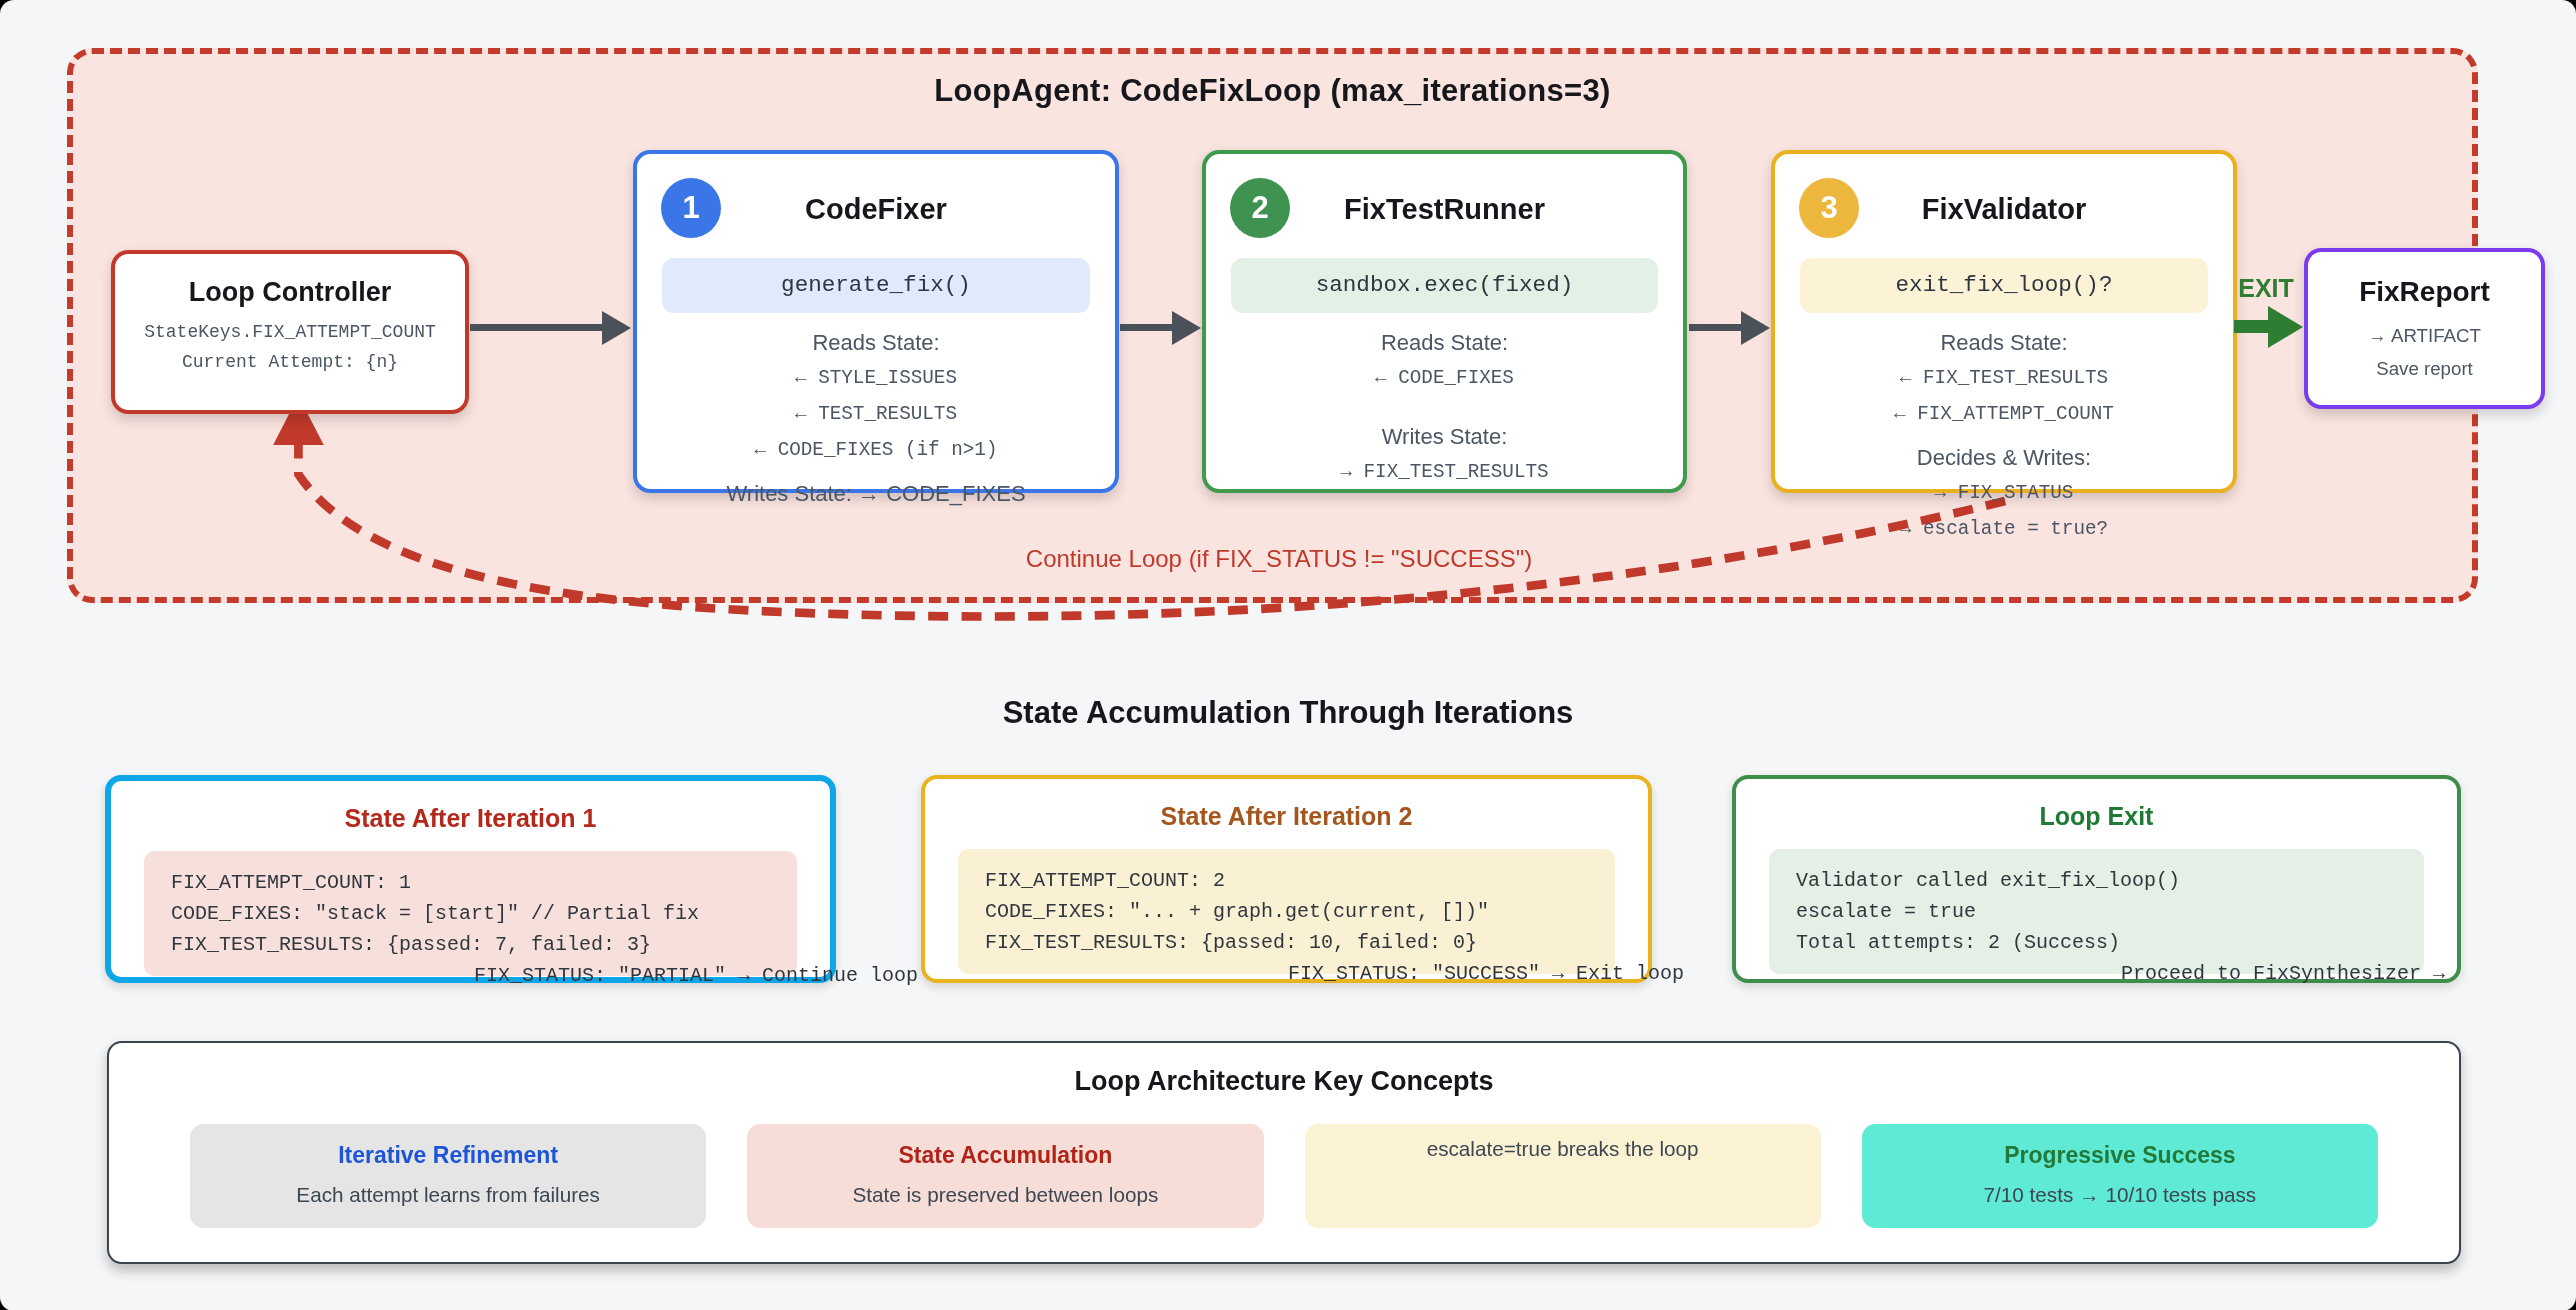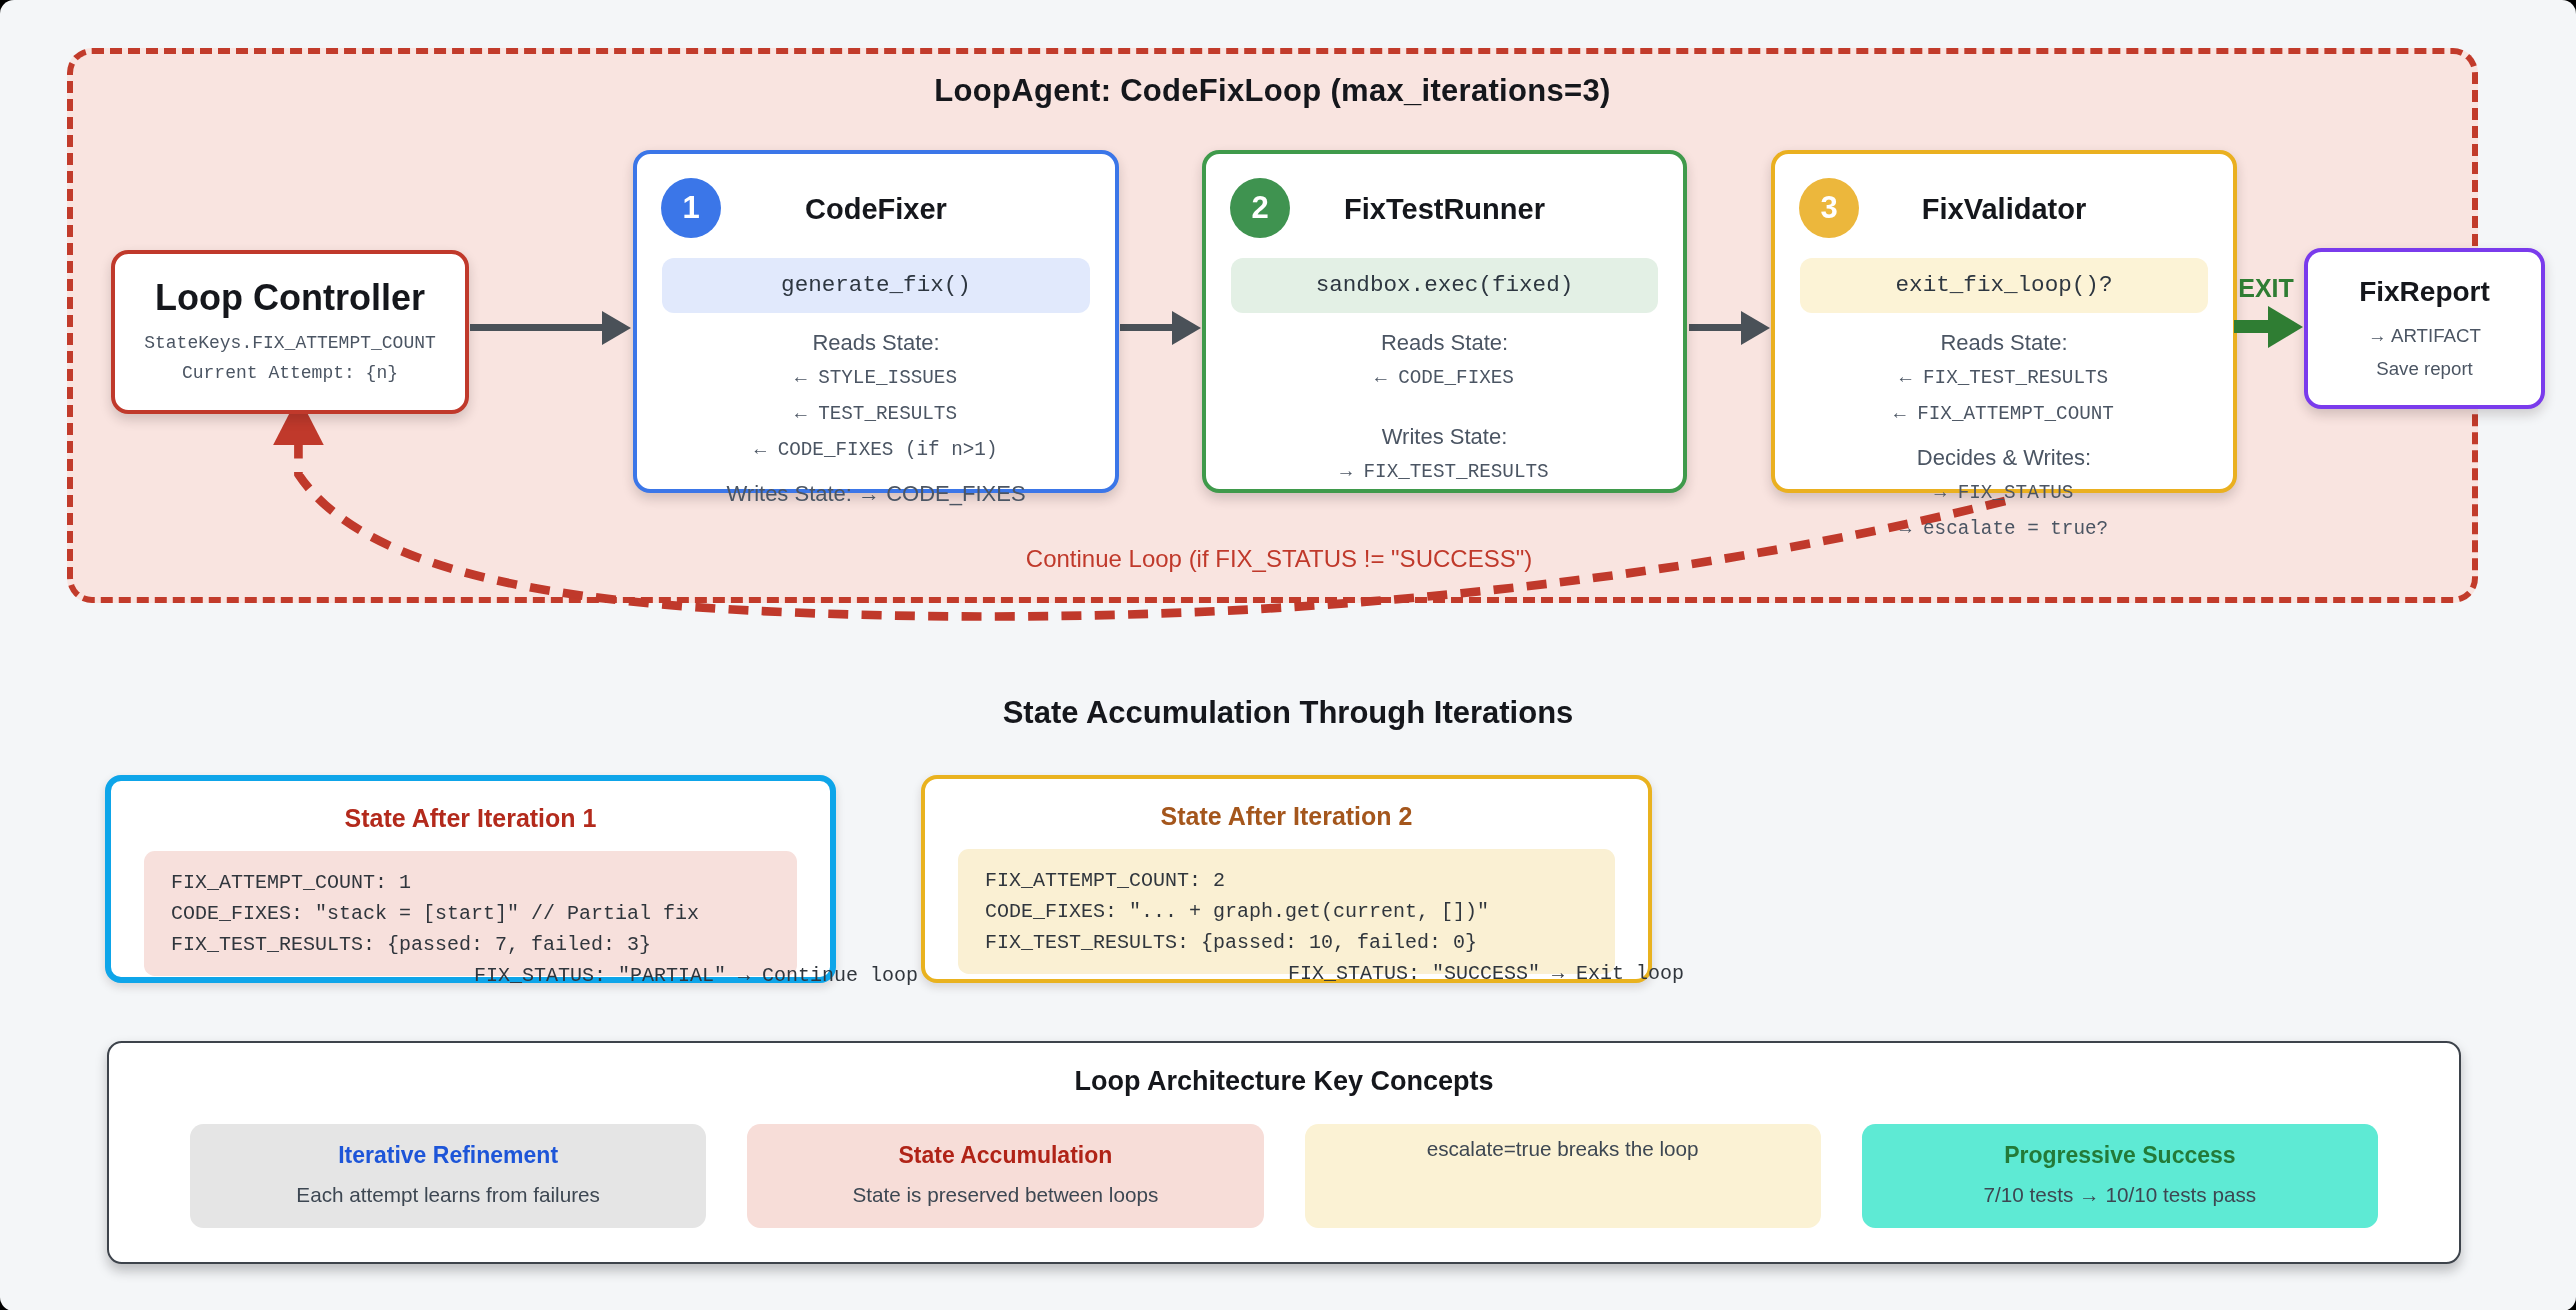--- a/index.html
+++ b/index.html
@@ -15,21 +15,21 @@
   }
   .loop-title{
     position:absolute;left:67px;top:73px;width:2411px;text-align:center;
     font-size:31px;font-weight:bold;color:#15171c;letter-spacing:0.3px;
   }
   .node{
     position:absolute;background:#fff;border-radius:17.3px;box-sizing:border-box;
     box-shadow:0 5.3px 12px rgba(40,20,20,.18);text-align:center;
   }
   .controller{left:111px;top:250px;width:358px;height:164px;border:4.7px solid #c0392b;padding-top:22.6px;}
-  .controller .n-title{font-size:36px;font-weight:bold;color:#15171c;}
+  .controller .n-title{font-size:27px;font-weight:bold;color:#15171c;}
   .controller .mono{font-family:"Liberation Mono",monospace;font-size:18px;color:#4b5563;margin-top:14.7px;}
   .controller .mono + .mono{margin-top:9.3px;}
 
   .agent{width:486px;height:343px;top:150px;padding-top:25px;}
   .agent-1{left:633px;border:4.7px solid #3b76e8;}
   .agent-2{left:1202px;width:485px;border:4.7px solid #3f9a4b;}
   .agent-3{left:1771px;width:466px;border:4.7px solid #eab020;}
   .a-head{position:relative;height:60px;}
   .badge{
     position:absolute;left:24px;top:-1.3px;width:60px;height:60px;border-radius:50%;
@@ -216,20 +216,29 @@
   <div class="state-card sc-2">
     <div class="sc-title">State After Iteration 2</div>
     <div class="sc-block">
       <div>FIX_ATTEMPT_COUNT: 2</div>
       <div>CODE_FIXES: "... + graph.get(current, [])"</div>
       <div>FIX_TEST_RESULTS: {passed: 10, failed: 0}</div>
     </div>
     <div class="sc-overflow">FIX_STATUS: "SUCCESS" → Exit loop</div>
   </div>
 
+  <div class="state-card sc-3">
+    <div class="sc-title">Loop Exit</div>
+    <div class="sc-block">
+      <div>Validator called exit_fix_loop()</div>
+      <div>escalate = true</div>
+      <div>Total attempts: 2 (Success)</div>
+    </div>
+    <div class="sc-overflow">Proceed to FixSynthesizer →</div>
+  </div>
 
   <div class="concepts">
     <div class="concepts-title">Loop Architecture Key Concepts</div>
     <div class="pill-row">
       <div class="pill pill-1">
         <div class="p-title">Iterative Refinement</div>
         <div class="p-sub">Each attempt learns from failures</div>
       </div>
       <div class="pill pill-2">
         <div class="p-title">State Accumulation</div>

